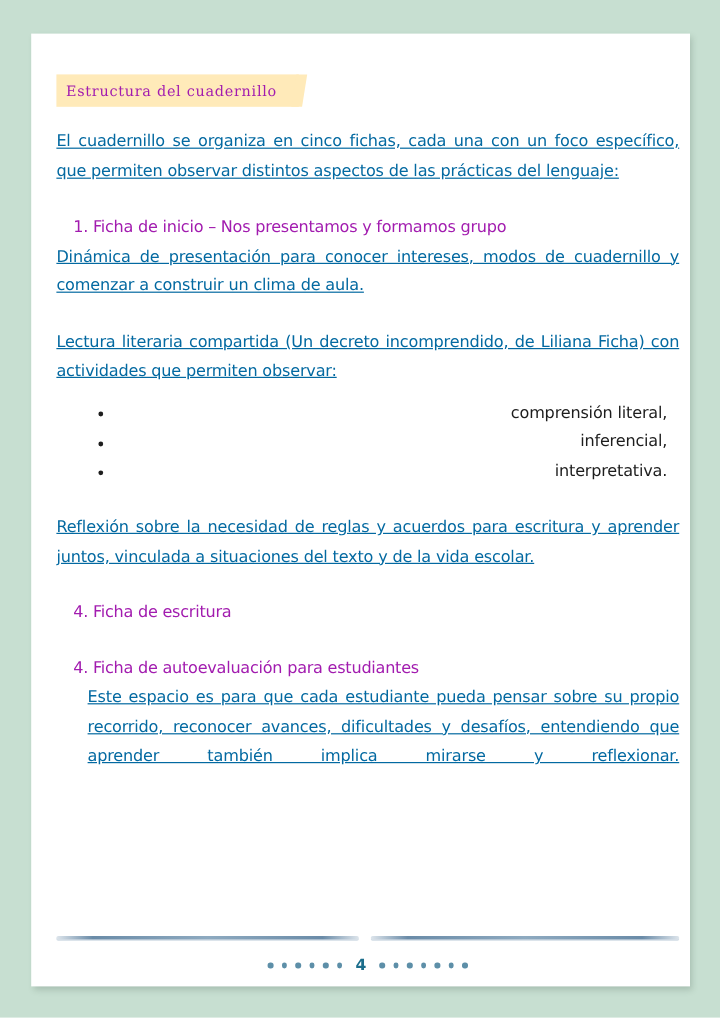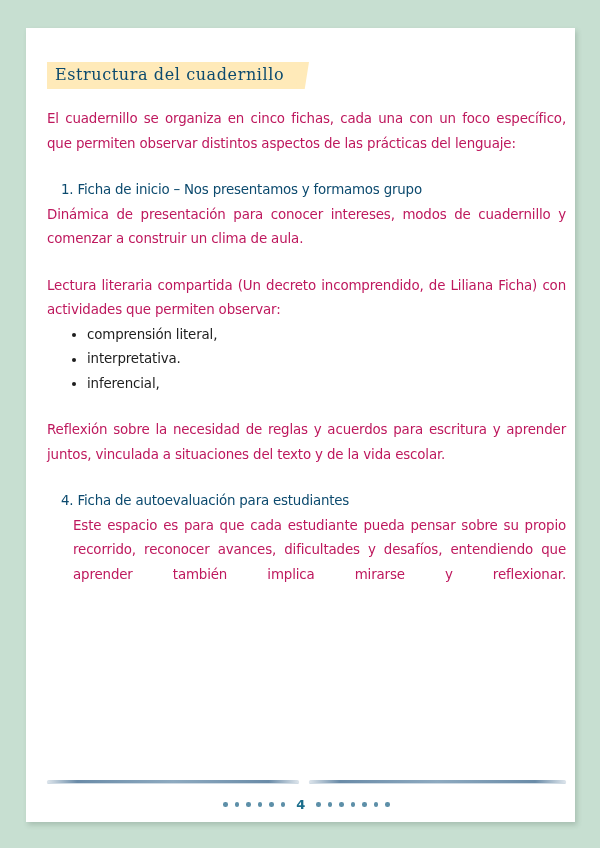--- a/index.html
+++ b/index.html
@@ -53,39 +53,40 @@
     right: -7px;
     top: 0;
     bottom: 0;
     width: 9px;
     background: #ffeab9;
     transform: skewX(-9deg);
     transform-origin: top left;
   }
   .title-text {
     font-family: "DejaVu Serif", serif;
-    font-size: 16px;
+    font-size: 12px;
     font-weight: 400;
-    color: #0c4a6e;
+    color: #a21caf;
     letter-spacing: 0.6px;
     white-space: nowrap;
     position: relative;
     z-index: 2;
   }
 
   
   .para {
     font-family: "DejaVu Sans", sans-serif;
     font-size: 13.4px;
     line-height: 24.5px;
-    color: #be185d;
+    color: #0369a1;
     text-align: justify;
     text-justify: inter-word;
     margin: 0;
     letter-spacing: -0.15px;
+    text-decoration: underline;
   }
   .para.last-left {
     text-align: justify;
     margin-left: 26px;
   }
   .para.last-left::after {
     content: "";
     display: inline-block;
     width: 100%;
   }
@@ -95,35 +96,36 @@
   }
 
   
   .section {
     margin-top: 22px;
   }
   .section-heading {
     font-family: "DejaVu Sans", sans-serif;
     font-size: 13.4px;
     line-height: 24.5px;
-    color: #0c4a6e;
+    color: #a21caf;
     padding-left: 14px;
     letter-spacing: -0.2px;
     white-space: nowrap;
     overflow: hidden;
   }
   .section-body {
     margin-top: 0;
   }
 
   
   .bullets {
     list-style: none;
-    margin: 0;
+    margin: 10px;
     padding: 0 0 0 24px;
+    text-align: right;
   }
   .bullets li {
     font-family: "DejaVu Sans", sans-serif;
     font-size: 13.4px;
     line-height: 24.5px;
     color: #1d1d1d;
     position: relative;
     padding-left: 16px;
     letter-spacing: -0.15px;
   }
@@ -210,30 +212,31 @@
 
     <div class="section">
       <div class="section-heading">1. Ficha de inicio – Nos presentamos y formamos grupo</div>
       <p class="para section-body">Dinámica de presentación para conocer intereses, modos de cuadernillo y comenzar a construir un clima de aula.</p>
     </div>
 
     <div class="section">
       <p class="para section-body">Lectura literaria compartida (Un decreto incomprendido, de Liliana Ficha) con actividades que permiten observar:</p>
       <ul class="bullets">
         <li>comprensión literal,</li>
+        <li>inferencial,</li>
         <li>interpretativa.</li>
-        <li>inferencial,</li>
       </ul>
     </div>
 
     <div class="section">
       <p class="para section-body">Reflexión sobre la necesidad de reglas y acuerdos para escritura y aprender juntos, vinculada a situaciones del texto y de la vida escolar.</p>
     </div>
 
     <div class="section">
+      <div class="section-heading">4. Ficha de escritura</div>
     </div>
 
     <div class="section">
       <div class="section-heading">4. Ficha de autoevaluación para estudiantes</div>
       <p class="para section-body last-left">Este espacio es para que cada estudiante pueda pensar sobre su propio recorrido, reconocer avances, dificultades y desafíos, entendiendo que aprender también implica mirarse y reflexionar.</p>
     </div>
 
   </div>
 
   <div id="footer">

